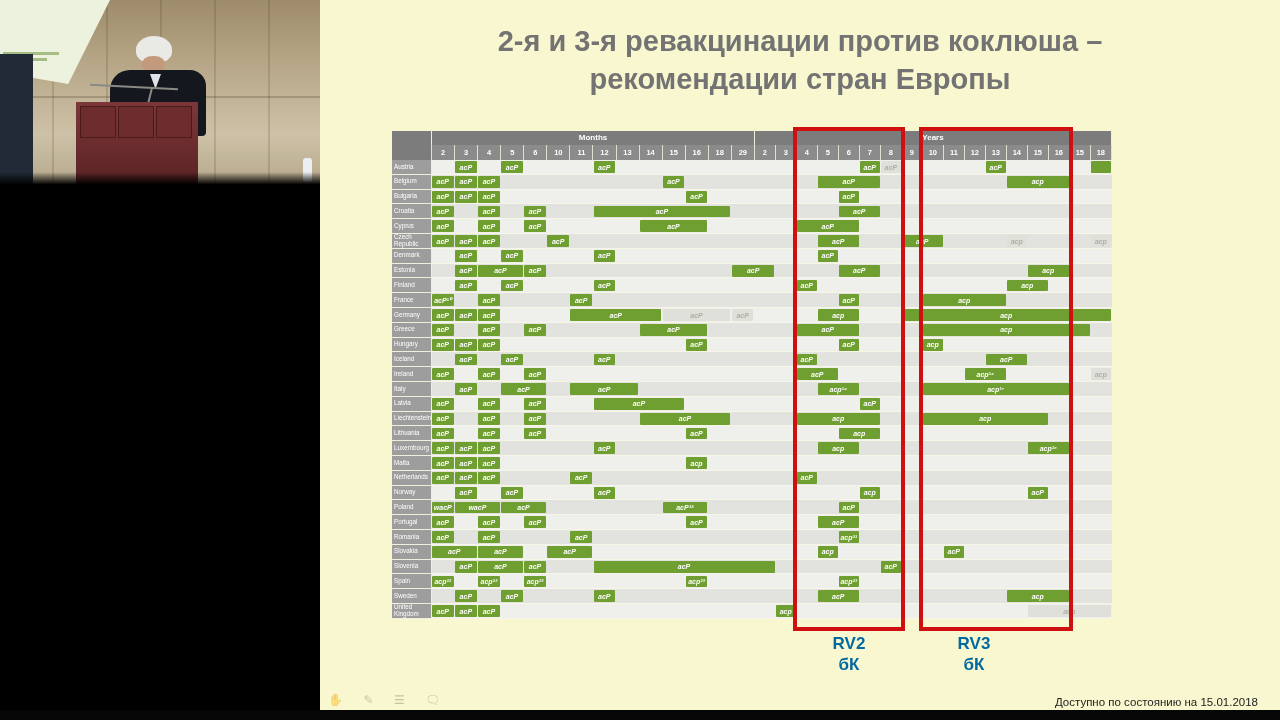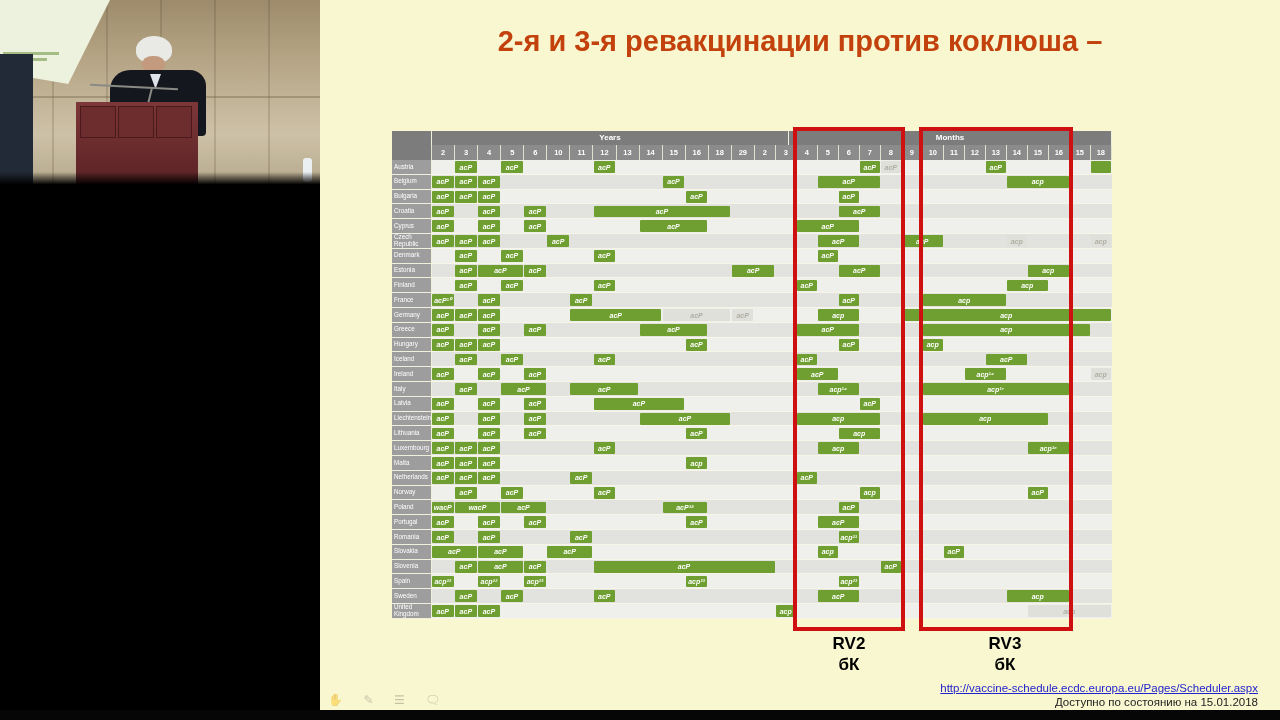--- a/index.html
+++ b/index.html
@@ -26,21 +26,21 @@
   .mic-pole{position:absolute;left:148px;top:88px;width:2px;height:24px;background:#8a8a85;transform:rotate(14deg);}
   .podium{position:absolute;left:76px;top:102px;width:122px;height:84px;
          background:linear-gradient(180deg,#7d3739,#5a2224);}
   .podium-panel{position:absolute;top:4px;width:34px;height:30px;background:#6d2c2e;border:1px solid #49191b;}
   .bottle{position:absolute;left:303px;top:158px;width:9px;height:24px;background:#eceff2;border-radius:3px;}
   .video-floor{position:absolute;left:0;top:172px;width:100%;height:14px;
          background:linear-gradient(180deg,rgba(0,0,0,0),#000 90%);}
 
   
   .slide{position:absolute;left:320px;top:0;width:960px;height:710px;background:#f8f7cf;}
-  .title{position:absolute;left:0;top:22px;width:100%;text-align:center;color:#c2410c;
+  .title{position:absolute;left:0;top:22px;width:100%;text-align:center;color:#737373;
          font-weight:bold;font-size:29px;line-height:38px;}
 
   
   #schedule{position:absolute;left:72px;top:131px;width:720px;}
   .hdr,.ticks,.crow{display:flex;box-sizing:border-box;}
   .hdr div{height:14px;background:#7c7c7c;color:#fff;font-size:8px;font-weight:bold;
          text-align:center;line-height:14px;border-right:1px solid #f0efdc;box-sizing:border-box;}
   .ticks div{height:15px;background:#8b8b8b;color:#fff;font-size:7.5px;font-weight:bold;
          text-align:center;line-height:15px;border-right:1px solid #e2e1d0;box-sizing:border-box;}
   .crow{height:14.8px;}
@@ -50,21 +50,21 @@
   .track{flex:1;position:relative;border-bottom:1px solid #f6f5e6;box-sizing:border-box;}
   .track.odd{background:#efefec;}
   .track.even{background:#e2e2df;}
   .bar{position:absolute;top:1.3px;height:11.8px;background:#6f9f30;border-radius:1px;
          color:#fff;font-size:7px;font-style:italic;font-weight:bold;
          display:flex;align-items:center;justify-content:center;overflow:hidden;}
   .bar.faint{background:#e0e0da;color:#aeaea4;}
 
   .hl-box{position:absolute;top:127px;height:504px;border:4px solid #cf1010;box-sizing:border-box;}
   .rv-label{position:absolute;top:633px;text-align:center;font-weight:bold;font-size:17px;
-         line-height:21px;color:#000000;}
+         line-height:21px;color:#0369a1;}
 
   .toolbar{position:absolute;left:8px;top:690px;opacity:.5;}
   .toolbar span{color:#90907c;font-size:12px;margin-right:16px;}
   .src-url{position:absolute;right:22px;top:682px;font-size:11.5px;color:#2323cc;
          text-decoration:underline;cursor:pointer;}
   .src-footer{position:absolute;right:22px;top:696px;font-size:11.5px;color:#222;}
   .bottombar{position:absolute;left:0;top:710px;width:1280px;height:10px;background:#060606;}
 </style>
 </head>
 <body>
@@ -90,27 +90,28 @@
       <div class="podium-panel" style="left:42px;"></div>
       <div class="podium-panel" style="left:80px;"></div>
     </div>
     <div class="bottle"></div>
     <div class="video-floor"></div>
   </div>
 
   <div class="slide">
     <div class="title">
       <div>2-я и 3-я ревакцинации против коклюша –</div>
+      <div>рекомендации стран Европы</div>
     </div>
 
     <div id="schedule">
         <div class="hdr">
           <div style="width: 40px;"></div>
+          <div style="width: 323px;">Months</div>
           <div style="width: 357px;">Years</div>
-          <div style="width: 323px;">Months</div>
         </div>
         <div class="ticks">
           <div style="width: 40px; background: rgb(124, 124, 124);"></div>
           <div style="width: 23.0714px;">2</div>
           <div style="width: 23.0714px;">3</div>
           <div style="width: 23.0714px;">4</div>
           <div style="width: 23.0714px;">5</div>
           <div style="width: 23.0714px;">6</div>
           <div style="width: 23.0714px;">10</div>
           <div style="width: 23.0714px;">11</div>
@@ -463,30 +464,29 @@
         </div>
       </div>
 
     <div class="hl-box" id="hlbox0" style="left: 473px; width: 112px; border-color: rgb(207, 16, 16);"></div>
     <div class="hl-box" id="hlbox1" style="left: 599px; width: 154px; border-color: rgb(207, 16, 16);"></div>
 
     <div class="rv-label" id="rvlabel0" style="left: 473px; width: 112px;">
       <div>RV2</div>
       <div>бК</div>
     </div>
-    <div class="rv-label" id="rvlabel1" style="left: 608px; width: 154px;">
+    <div class="rv-label" id="rvlabel1" style="left: 577px; width: 154px;">
       <div>RV3</div>
       <div>бК</div>
     </div>
 
     <div class="toolbar">
       <span>✋</span>
       <span>✎</span>
       <span>☰</span>
       <span>🗨</span>
     </div>
 
-    <a class="src-url">http://vaccine-schedule.ecdc.europa.eu/Pages/Scheduler.aspx</a>
     <div class="src-footer">Доступно по состоянию на 15.01.2018</div>
   </div>
 
   <div class="bottombar"></div>
 </div>
 
 </body></html>

